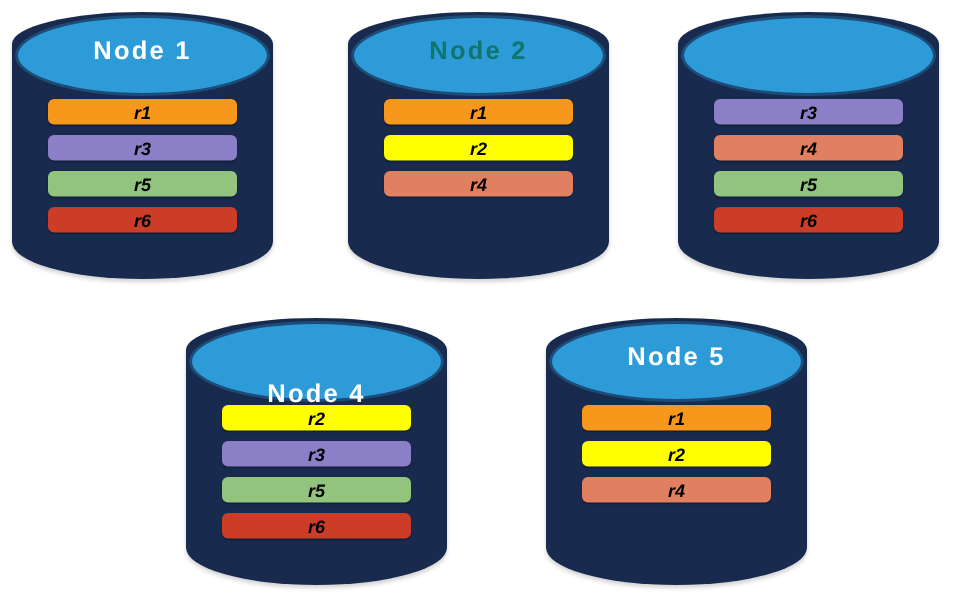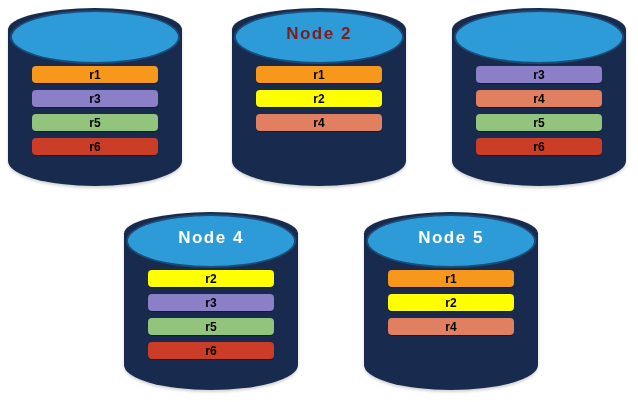--- a/index.html
+++ b/index.html
@@ -78,60 +78,62 @@
     border-radius: 4px;
     box-sizing: border-box;
     display: flex;
     align-items: center;
     justify-content: center;
     color: #000000;
     font-size: 12px;
     font-weight: bold;
     line-height: 1;
     box-shadow: 0 1px 1px rgba(0,0,0,0.35);
+    font-style: italic;
   }
 </style>
 </head>
 <body style="background: rgb(255, 255, 255);">
 
 <div id="diagram">
     <div class="node" style="left: 8px; top: 8px; width: 174px; height: 178px;">
       <div class="cyl-body" style="background: rgb(24, 43, 79);"></div>
       <div class="cyl-top" style="background: rgb(46, 155, 217); border-color: rgb(28, 76, 119);"></div>
+      <div class="node-label" style="color: rgb(255, 255, 255);">Node  1</div>
       <div class="bars">
         <div class="bar" style="background: rgb(247, 152, 29); color: rgb(0, 0, 0);">r1</div>
         <div class="bar" style="background: rgb(139, 127, 199); color: rgb(0, 0, 0);">r3</div>
         <div class="bar" style="background: rgb(146, 196, 125); color: rgb(0, 0, 0);">r5</div>
         <div class="bar" style="background: rgb(204, 61, 40); color: rgb(0, 0, 0);">r6</div>
       </div>
     </div>
     <div class="node" style="left: 232px; top: 8px; width: 174px; height: 178px;">
       <div class="cyl-body" style="background: rgb(24, 43, 79);"></div>
       <div class="cyl-top" style="background: rgb(46, 155, 217); border-color: rgb(28, 76, 119);"></div>
-      <div class="node-label" style="color: #7f1d1d;">Node  2</div>
+      <div class="node-label" style="color: #0f766e;">Node  2</div>
       <div class="bars">
         <div class="bar" style="background: rgb(247, 152, 29); color: rgb(0, 0, 0);">r1</div>
         <div class="bar" style="background: rgb(255, 255, 0); color: rgb(0, 0, 0);">r2</div>
         <div class="bar" style="background: rgb(224, 128, 96); color: rgb(0, 0, 0);">r4</div>
       </div>
     </div>
     <div class="node" style="left: 452px; top: 8px; width: 174px; height: 178px;">
       <div class="cyl-body" style="background: rgb(24, 43, 79);"></div>
       <div class="cyl-top" style="background: rgb(46, 155, 217); border-color: rgb(28, 76, 119);"></div>
       <div class="bars">
         <div class="bar" style="background: rgb(139, 127, 199); color: rgb(0, 0, 0);">r3</div>
         <div class="bar" style="background: rgb(224, 128, 96); color: rgb(0, 0, 0);">r4</div>
         <div class="bar" style="background: rgb(146, 196, 125); color: rgb(0, 0, 0);">r5</div>
         <div class="bar" style="background: rgb(204, 61, 40); color: rgb(0, 0, 0);">r6</div>
       </div>
     </div>
     <div class="node" style="left: 124px; top: 212px; width: 174px; height: 178px;">
       <div class="cyl-body" style="background: rgb(24, 43, 79);"></div>
       <div class="cyl-top" style="background: rgb(46, 155, 217); border-color: rgb(28, 76, 119);"></div>
-      <div class="node-label" style="color: rgb(255, 255, 255);">Node  4</div>
+      <div class="node-label" style="color: rgb(255, 255, 255); margin-top: 25px;">Node  4</div>
       <div class="bars">
         <div class="bar" style="background: rgb(255, 255, 0); color: rgb(0, 0, 0);">r2</div>
         <div class="bar" style="background: rgb(139, 127, 199); color: rgb(0, 0, 0);">r3</div>
         <div class="bar" style="background: rgb(146, 196, 125); color: rgb(0, 0, 0);">r5</div>
         <div class="bar" style="background: rgb(204, 61, 40); color: rgb(0, 0, 0);">r6</div>
       </div>
     </div>
     <div class="node" style="left: 364px; top: 212px; width: 174px; height: 178px;">
       <div class="cyl-body" style="background: rgb(24, 43, 79);"></div>
       <div class="cyl-top" style="background: rgb(46, 155, 217); border-color: rgb(28, 76, 119);"></div>

